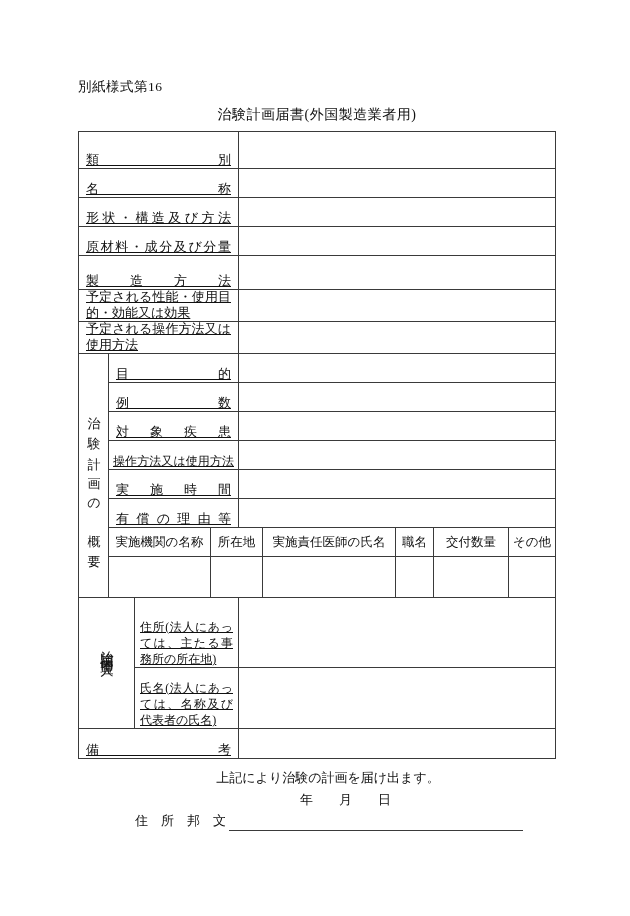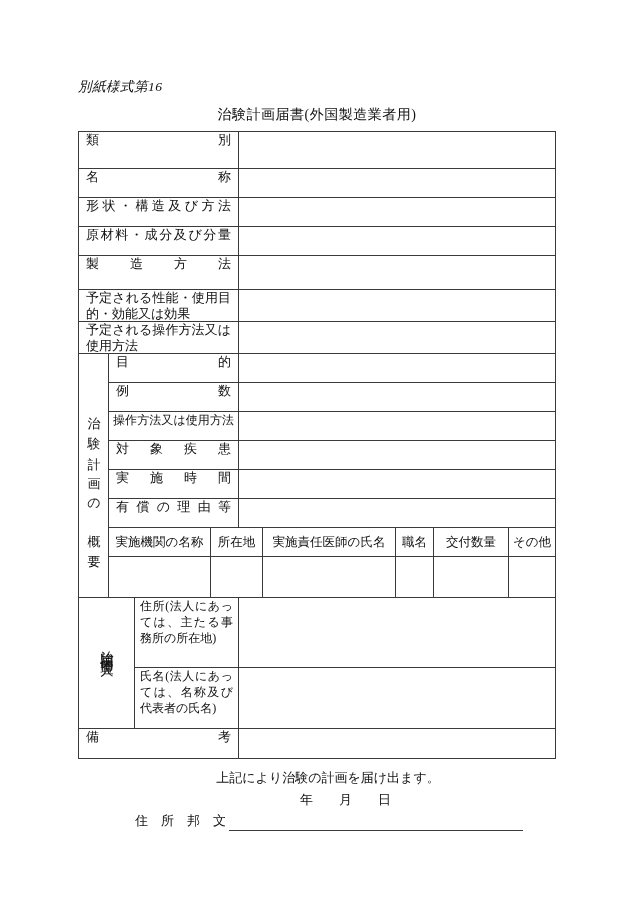--- a/index.html
+++ b/index.html
@@ -1,25 +1,25 @@
 <!DOCTYPE html>
 <html><head>
 <meta charset="utf-8">
 <style>
   * { margin:0; padding:0; box-sizing:border-box; }
   html,body { background:#ffffff; }
   body { width:630px; height:916px; font-family:"Liberation Serif","DejaVu Serif",serif; color:#111; }
   .page { width:630px; height:916px; padding:78px 74px 0 78px; }
-  .form-number { font-size:13.5px; line-height:18px; letter-spacing:0.5px;font-style:italic; }
+  .form-number { font-size:13.5px; line-height:18px; letter-spacing:0.5px; }
   .form-title { font-size:14px; line-height:19px; text-align:center; margin-top:9px; letter-spacing:0.5px; }
   .ftable { width:478px; margin-top:7px; border:1px solid #3a3a3a; }
   .frow { display:flex; border-bottom:1px solid #3a3a3a; }
   .ftable > div:last-child { border-bottom:none; }
   .fsection { display:flex; border-bottom:1px solid #3a3a3a; }
-  .cell { display:flex; align-items:flex-start; }
+  .cell { display:flex; align-items:flex-end;text-decoration:underline; }
   .label { width:160px; border-right:1px solid #3a3a3a; }
   .value { flex:1; }
   .ltext { width:100%; padding:0 7px; font-size:13px; line-height:16px; }
   .jlast { text-align:justify; text-align-last:justify; text-justify:inter-character; }
   .jmulti { text-align:justify; text-justify:inter-character; }
   .fit { font-size:12px; padding:0 4px; }
   .k-small { font-size:12px; padding:0 5px; line-height:16px; }
   .h37{height:37px}.h29{height:29px}.h34{height:34px}.h32{height:32px}
   .h40{height:40px}.h70{height:70px}.h60{height:60px}
   .vcol { display:flex; align-items:center; justify-content:center; border-right:1px solid #3a3a3a; }
@@ -117,28 +117,28 @@
 
         <div class="srow h29">
           <div class="cell slabel g-label">
             <span class="ltext jlast">例数</span>
           </div>
           <div class="cell value"></div>
         </div>
 
         <div class="srow h29">
           <div class="cell slabel g-label">
+            <span class="ltext jlast">対象疾患</span>
+          </div>
+          <div class="cell value"></div>
+        </div>
+
+        <div class="srow h29">
+          <div class="cell slabel g-label">
             <span class="ltext jlast fit">操作方法又は使用方法</span>
-          </div>
-          <div class="cell value"></div>
-        </div>
-
-        <div class="srow h29">
-          <div class="cell slabel g-label">
-            <span class="ltext jlast">対象疾患</span>
           </div>
           <div class="cell value"></div>
         </div>
 
         <div class="srow h29">
           <div class="cell slabel g-label">
             <span class="ltext jlast">実施時間</span>
           </div>
           <div class="cell value"></div>
         </div>

